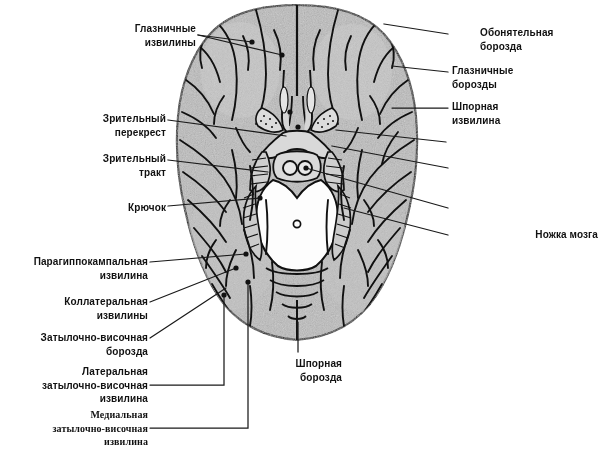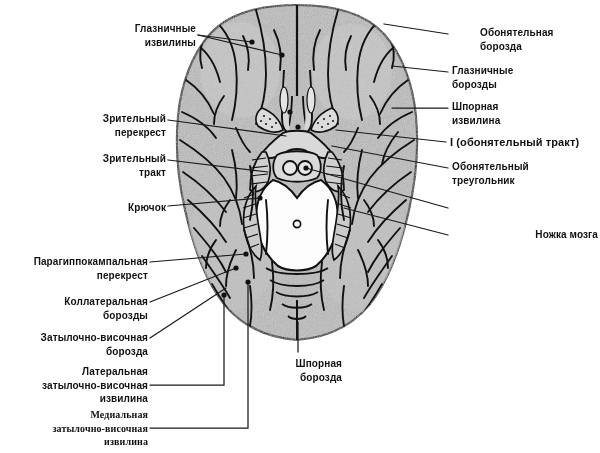--- a/index.html
+++ b/index.html
@@ -319,24 +319,24 @@
 
   <div class="lbl right-al" style="left:70px; top:112px; width:96px;"><span>Зрительный
 перекрест</span></div>
 
   <div class="lbl right-al" style="left:70px; top:152px; width:96px;"><span>Зрительный
 тракт</span></div>
 
   <div class="lbl right-al" style="left:90px; top:201px; width:76px;"><span>Крючок</span></div>
 
   <div class="lbl right-al" style="left:6px; top:255px; width:142px;"><span>Парагиппокампальная
-перекрест</span></div>
+извилина</span></div>
 
   <div class="lbl right-al" style="left:26px; top:295px; width:122px;"><span>Коллатеральная
-борозды</span></div>
+извилины</span></div>
 
   <div class="lbl right-al" style="left:10px; top:331px; width:138px;"><span>Затылочно-височная
 борозда</span></div>
 
   <div class="lbl right-al" style="left:10px; top:365px; width:138px;"><span>Латеральная
 затылочно-височная
 извилина</span></div>
 
   <div class="lbl right-al" style="left:10px; top:408px; width:138px;font-family:Liberation Serif, serif;"><span>Медиальная
 затылочно-височная
@@ -344,24 +344,21 @@
 
   <div class="lbl left-al" style="left:452px; top:26px; width:146px;margin-left:28px;"><span>Обонятельная
 борозда</span></div>
 
   <div class="lbl left-al" style="left:452px; top:64px; width:146px;"><span>Глазничные
 борозды</span></div>
 
   <div class="lbl left-al" style="left:452px; top:100px; width:146px;"><span>Шпорная
 извилина</span></div>
 
-  <div class="lbl left-al" style="left:450px; top:136px; width:150px; font-size:11px;"><span>I (обонятельный тракт)</span></div>
-
-  <div class="lbl left-al" style="left:452px; top:160px; width:146px;"><span>Обонятельный
-треугольник</span></div>
+
 
 
   <div class="lbl left-al" style="left:452px; top:228px; width:146px;text-align:right;"><span>Ножка мозга</span></div>
 
   <div class="lbl center-al" style="left:258px; top:357px; width:84px;"><span>Шпорная
 борозда</span></div>
 
 </div>
 
 </body></html>

